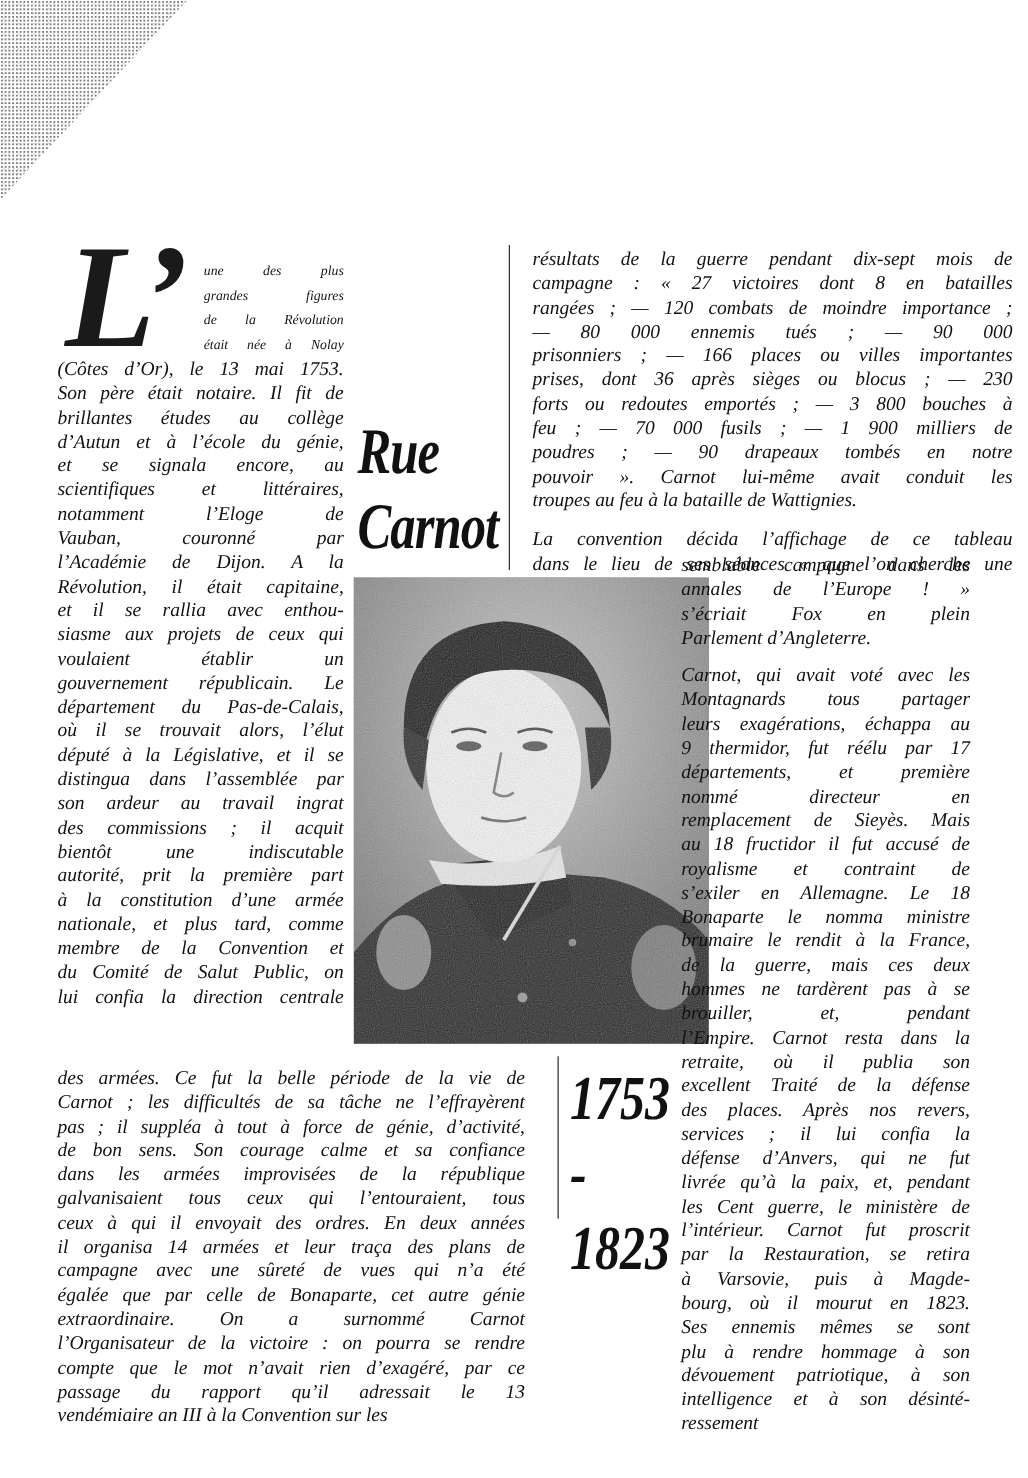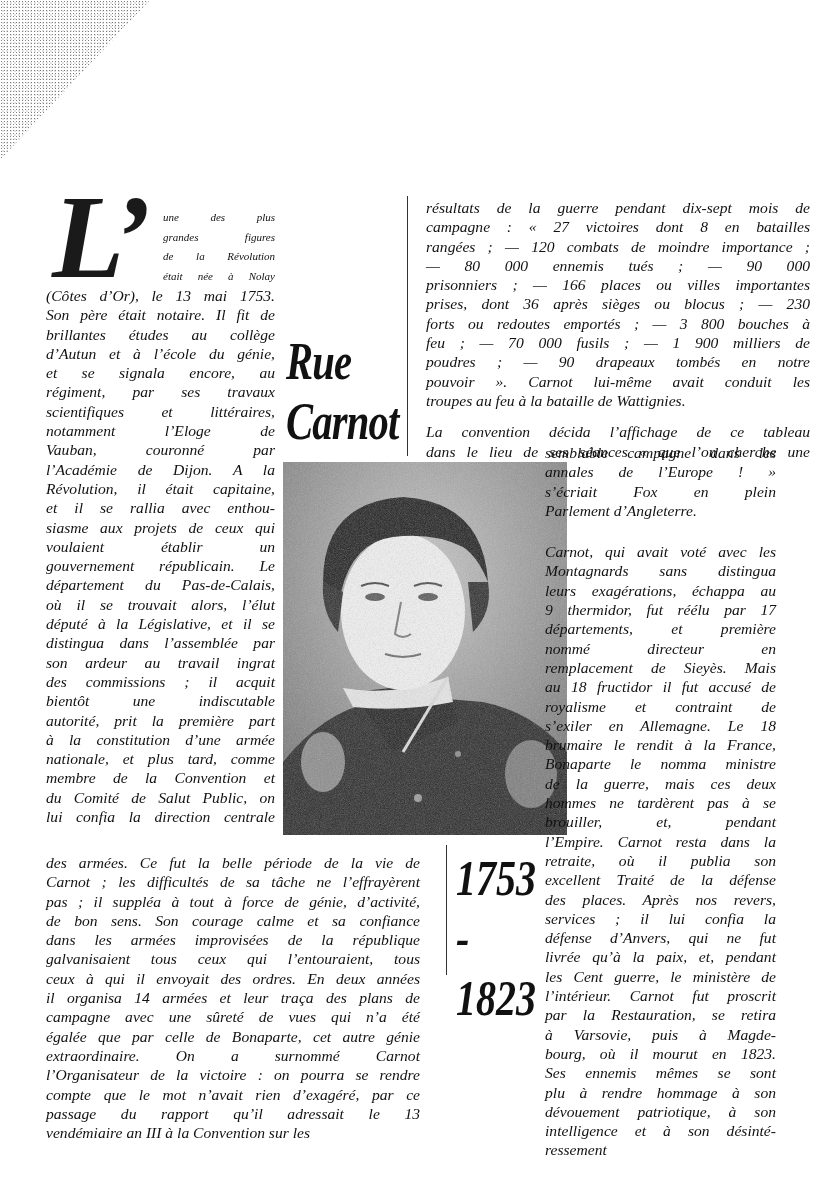--- a/index.html
+++ b/index.html
@@ -57,21 +57,20 @@
     <span class="ln">de la Révolution</span>
     <span class="ln">était née à Nolay</span>
   </div>
 
 <div class="para" id="leftcol" style="left:46px; top:286px; width:229px;">
     <span class="ln">(Côtes d’Or), le 13 mai 1753.</span>
     <span class="ln">Son père était notaire. Il fit de</span>
     <span class="ln">brillantes études au collège</span>
     <span class="ln">d’Autun et à l’école du génie,</span>
     <span class="ln">et se signala encore, au</span>
-    <span class="ln">régiment, par ses travaux</span>
     <span class="ln">scientifiques et littéraires,</span>
     <span class="ln">notamment l’Eloge de</span>
     <span class="ln">Vauban, couronné par</span>
     <span class="ln">l’Académie de Dijon. A la</span>
     <span class="ln">Révolution, il était capitaine,</span>
     <span class="ln">et il se rallia avec enthou-</span>
     <span class="ln">siasme aux projets de ceux qui</span>
     <span class="ln">voulaient établir un</span>
     <span class="ln">gouvernement républicain. Le</span>
     <span class="ln">département du Pas-de-Calais,</span>
@@ -174,32 +173,32 @@
     <circle cx="175" cy="292" r="3" fill="#888"></circle>
     <rect width="284" height="373" filter="url(#grain)"></rect>
   </svg>
 </div>
 
 <div class="para" id="rightcol" style="left:545px; top:443px; width:231px;">
     <span class="ln">semblable campagne dans les</span>
     <span class="ln">annales de l’Europe ! »</span>
     <span class="ln">s’écriait Fox en plein</span>
     <span class="ln last">Parlement d’Angleterre.</span>
-    <span class="ln" style="margin-top: 22px;">Carnot, qui avait voté avec les</span>
-    <span class="ln">Montagnards sans distingua</span>
+    <span class="ln" style="margin-top: 11px;">Carnot, qui avait voté avec les</span>
+    <span class="ln">Montagnards tous partager</span>
     <span class="ln">leurs exagérations, échappa au</span>
     <span class="ln">9 thermidor, fut réélu par 17</span>
     <span class="ln">départements, et première</span>
     <span class="ln">nommé directeur en</span>
     <span class="ln">remplacement de Sieyès. Mais</span>
     <span class="ln">au 18 fructidor il fut accusé de</span>
     <span class="ln">royalisme et contraint de</span>
     <span class="ln">s’exiler en Allemagne. Le 18</span>
+    <span class="ln">Bonaparte le nomma ministre</span>
     <span class="ln">brumaire le rendit à la France,</span>
-    <span class="ln">Bonaparte le nomma ministre</span>
     <span class="ln">de la guerre, mais ces deux</span>
     <span class="ln">hommes ne tardèrent pas à se</span>
     <span class="ln">brouiller, et, pendant</span>
     <span class="ln">l’Empire. Carnot resta dans la</span>
     <span class="ln">retraite, où il publia son</span>
     <span class="ln">excellent Traité de la défense</span>
     <span class="ln">des places. Après nos revers,</span>
     <span class="ln">services ; il lui confia la</span>
     <span class="ln">défense d’Anvers, qui ne fut</span>
     <span class="ln">livrée qu’à la paix, et, pendant</span>

